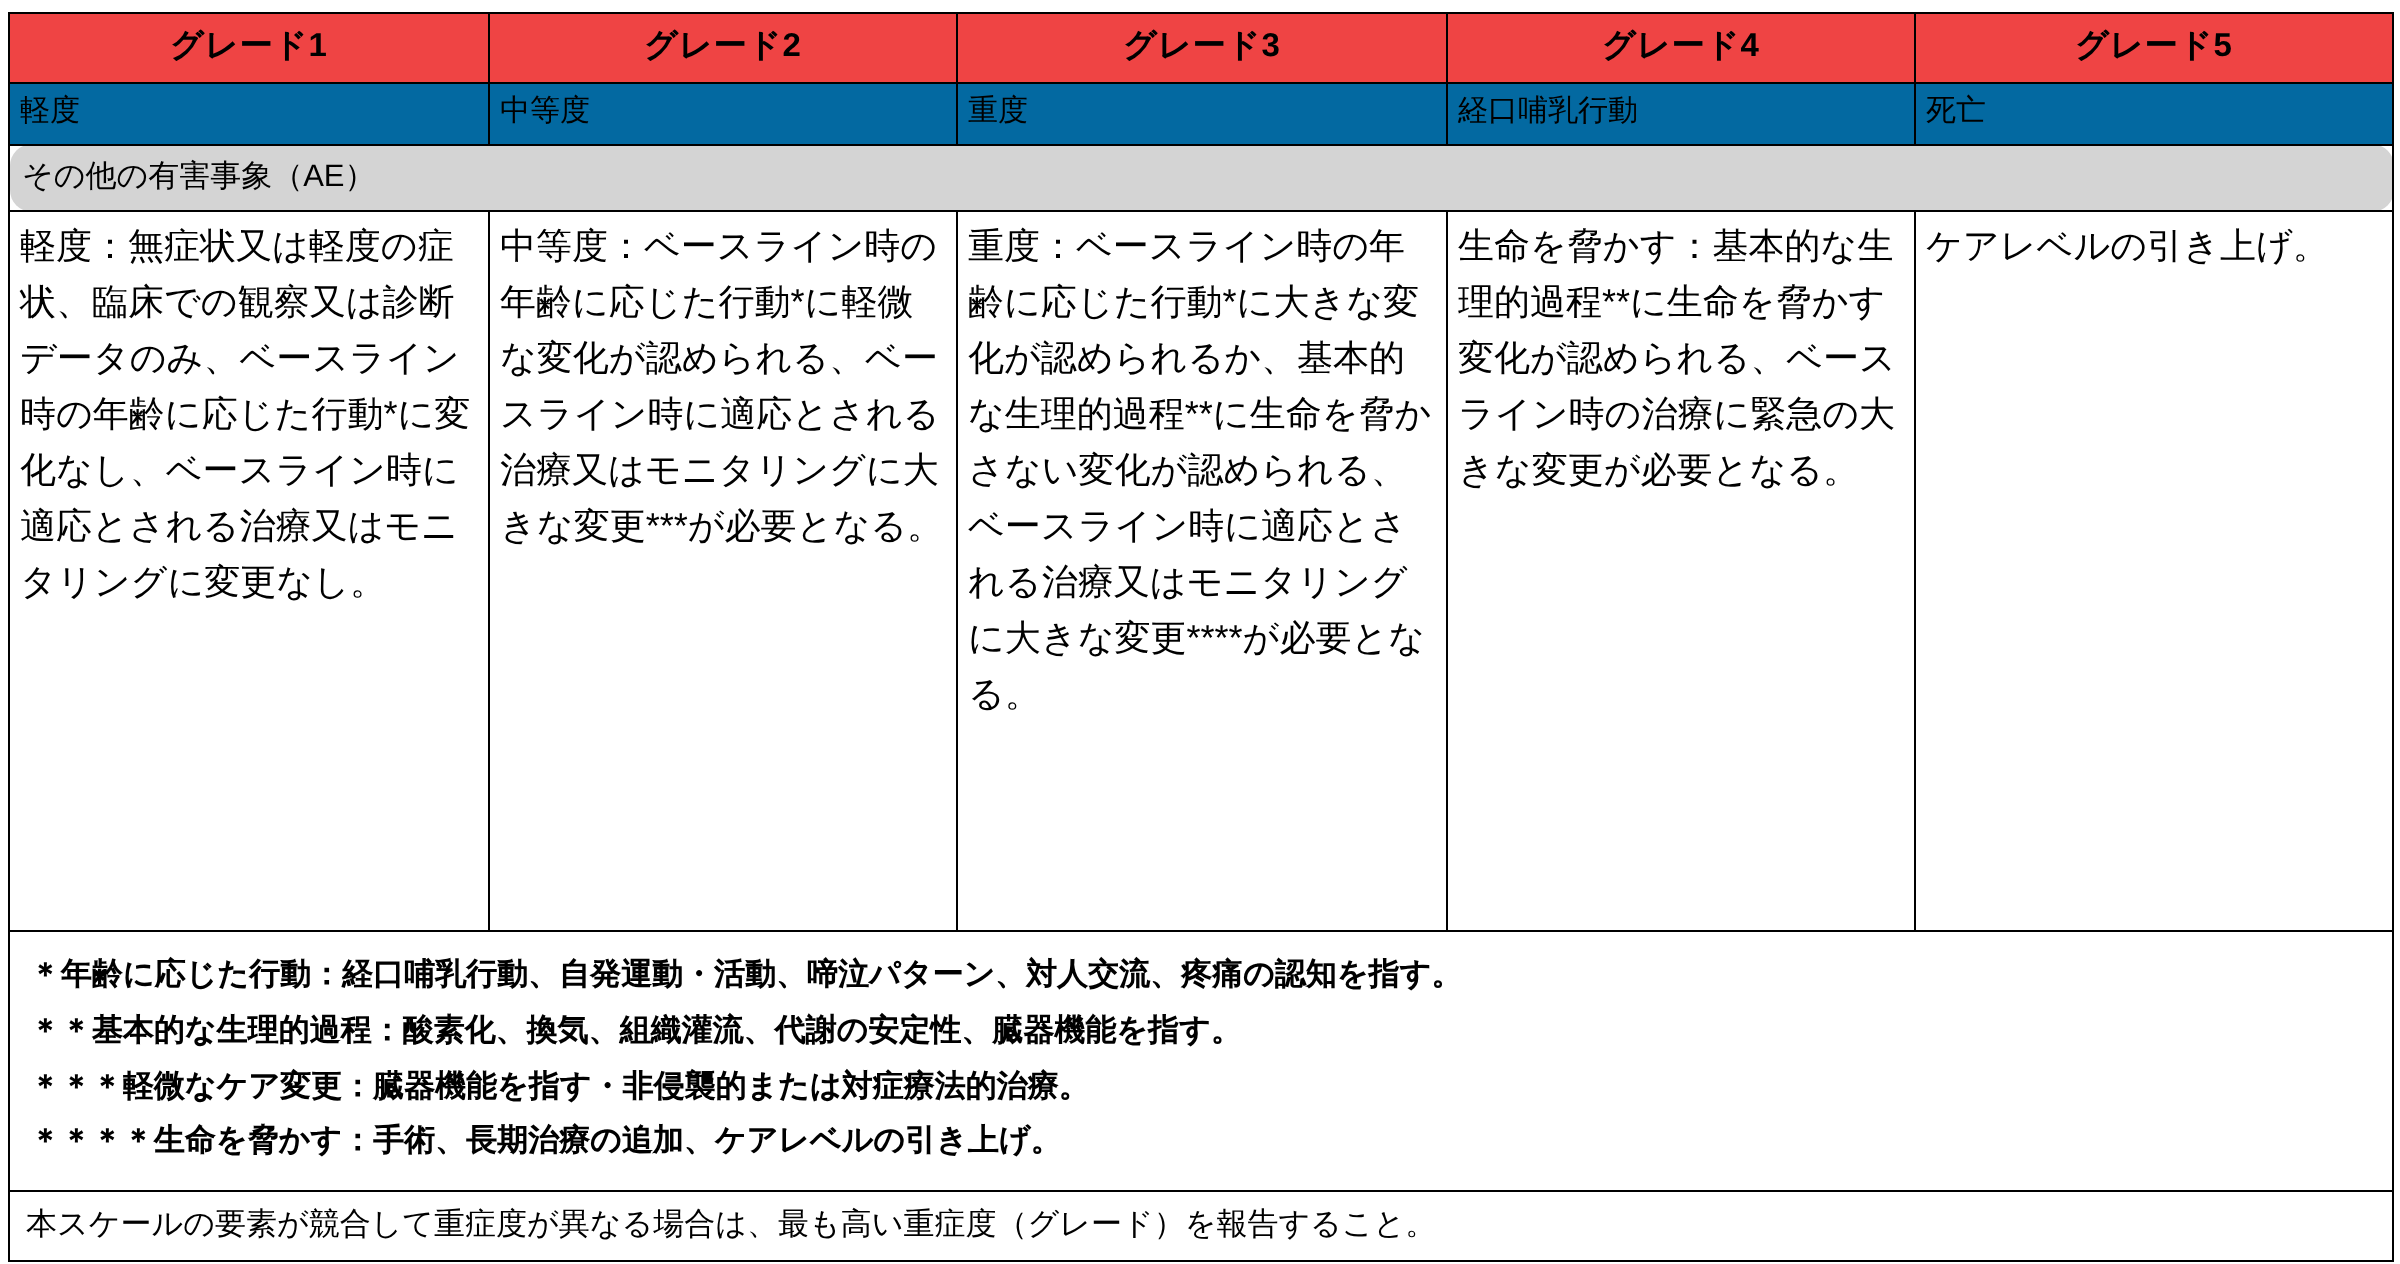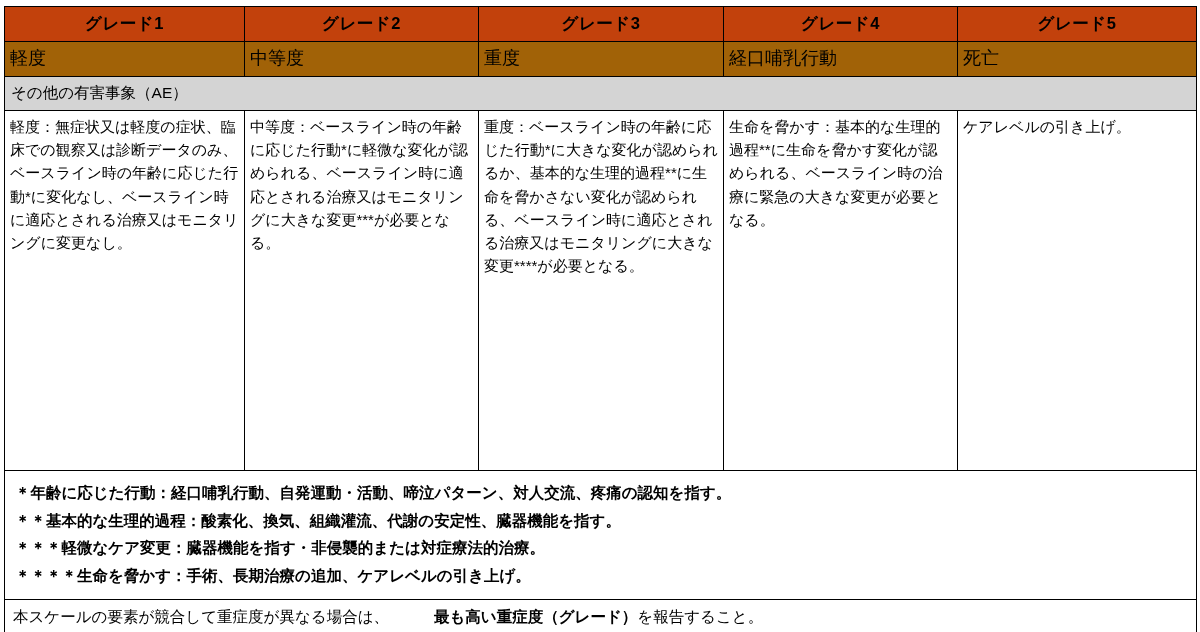--- a/index.html
+++ b/index.html
@@ -24,71 +24,72 @@
     border-collapse: collapse;
     table-layout: fixed;
     width: 1192px;
     margin: 0 auto;
   }
   table.grade-table td,
   table.grade-table th {
     border: 1px solid #000000;
     vertical-align: top;
     padding: 3px 5px 3px 5px;
-    font-size: 15px;
+    font-size: 18px;
     line-height: 1.52;
     font-weight: normal;
     text-align: left;
   }
   
   col.c1 { width: 240px; }
   col.c2 { width: 234px; }
   col.c3 { width: 245px; }
   col.c4 { width: 234px; }
   col.c5 { width: 239px; }
 
   tr.header-row th {
-    background: #c2410c;
+    background: #ef4444;
     text-align: center;
     font-weight: bold;
     font-size: 16.5px;
     padding: 4px 4px 5px 4px;
     letter-spacing: 0.5px;
   }
   tr.severity-row td {
-    background: #a16207;
-    font-size: 18px;
+    background: #0369a1;
+    font-size: 15px;
     padding-top: 3px;
     padding-bottom: 4px;
   }
   tr.section-row td {
     background: #d4d4d4;
     font-size: 15.5px;
     padding: 4px 6px 5px 6px;
+    border-radius: 11px;
   }
   tr.body-row td {
     height: 352px;
     vertical-align: top;
     line-height: 1.55;
     padding-top: 4px;
   }
   tr.notes-row td {
     padding: 8px 8px 10px 10px;
     line-height: 1.78;
     font-size: 15.5px;
   }
   .note-line {
     white-space: nowrap;
     font-weight: bold;
   }
   tr.footer-row td {
     padding: 5px 8px 6px 8px;
     font-size: 15.5px;
   }
-  .bold-inline { font-weight: bold; margin-left: 45px; }
+  .bold-inline { font-weight: normal; }
   .cell-text {
     display: block;
     word-break: break-all;
     overflow-wrap: anywhere;
   }
 </style>
 </head>
 <body>
 
 <div class="page">

